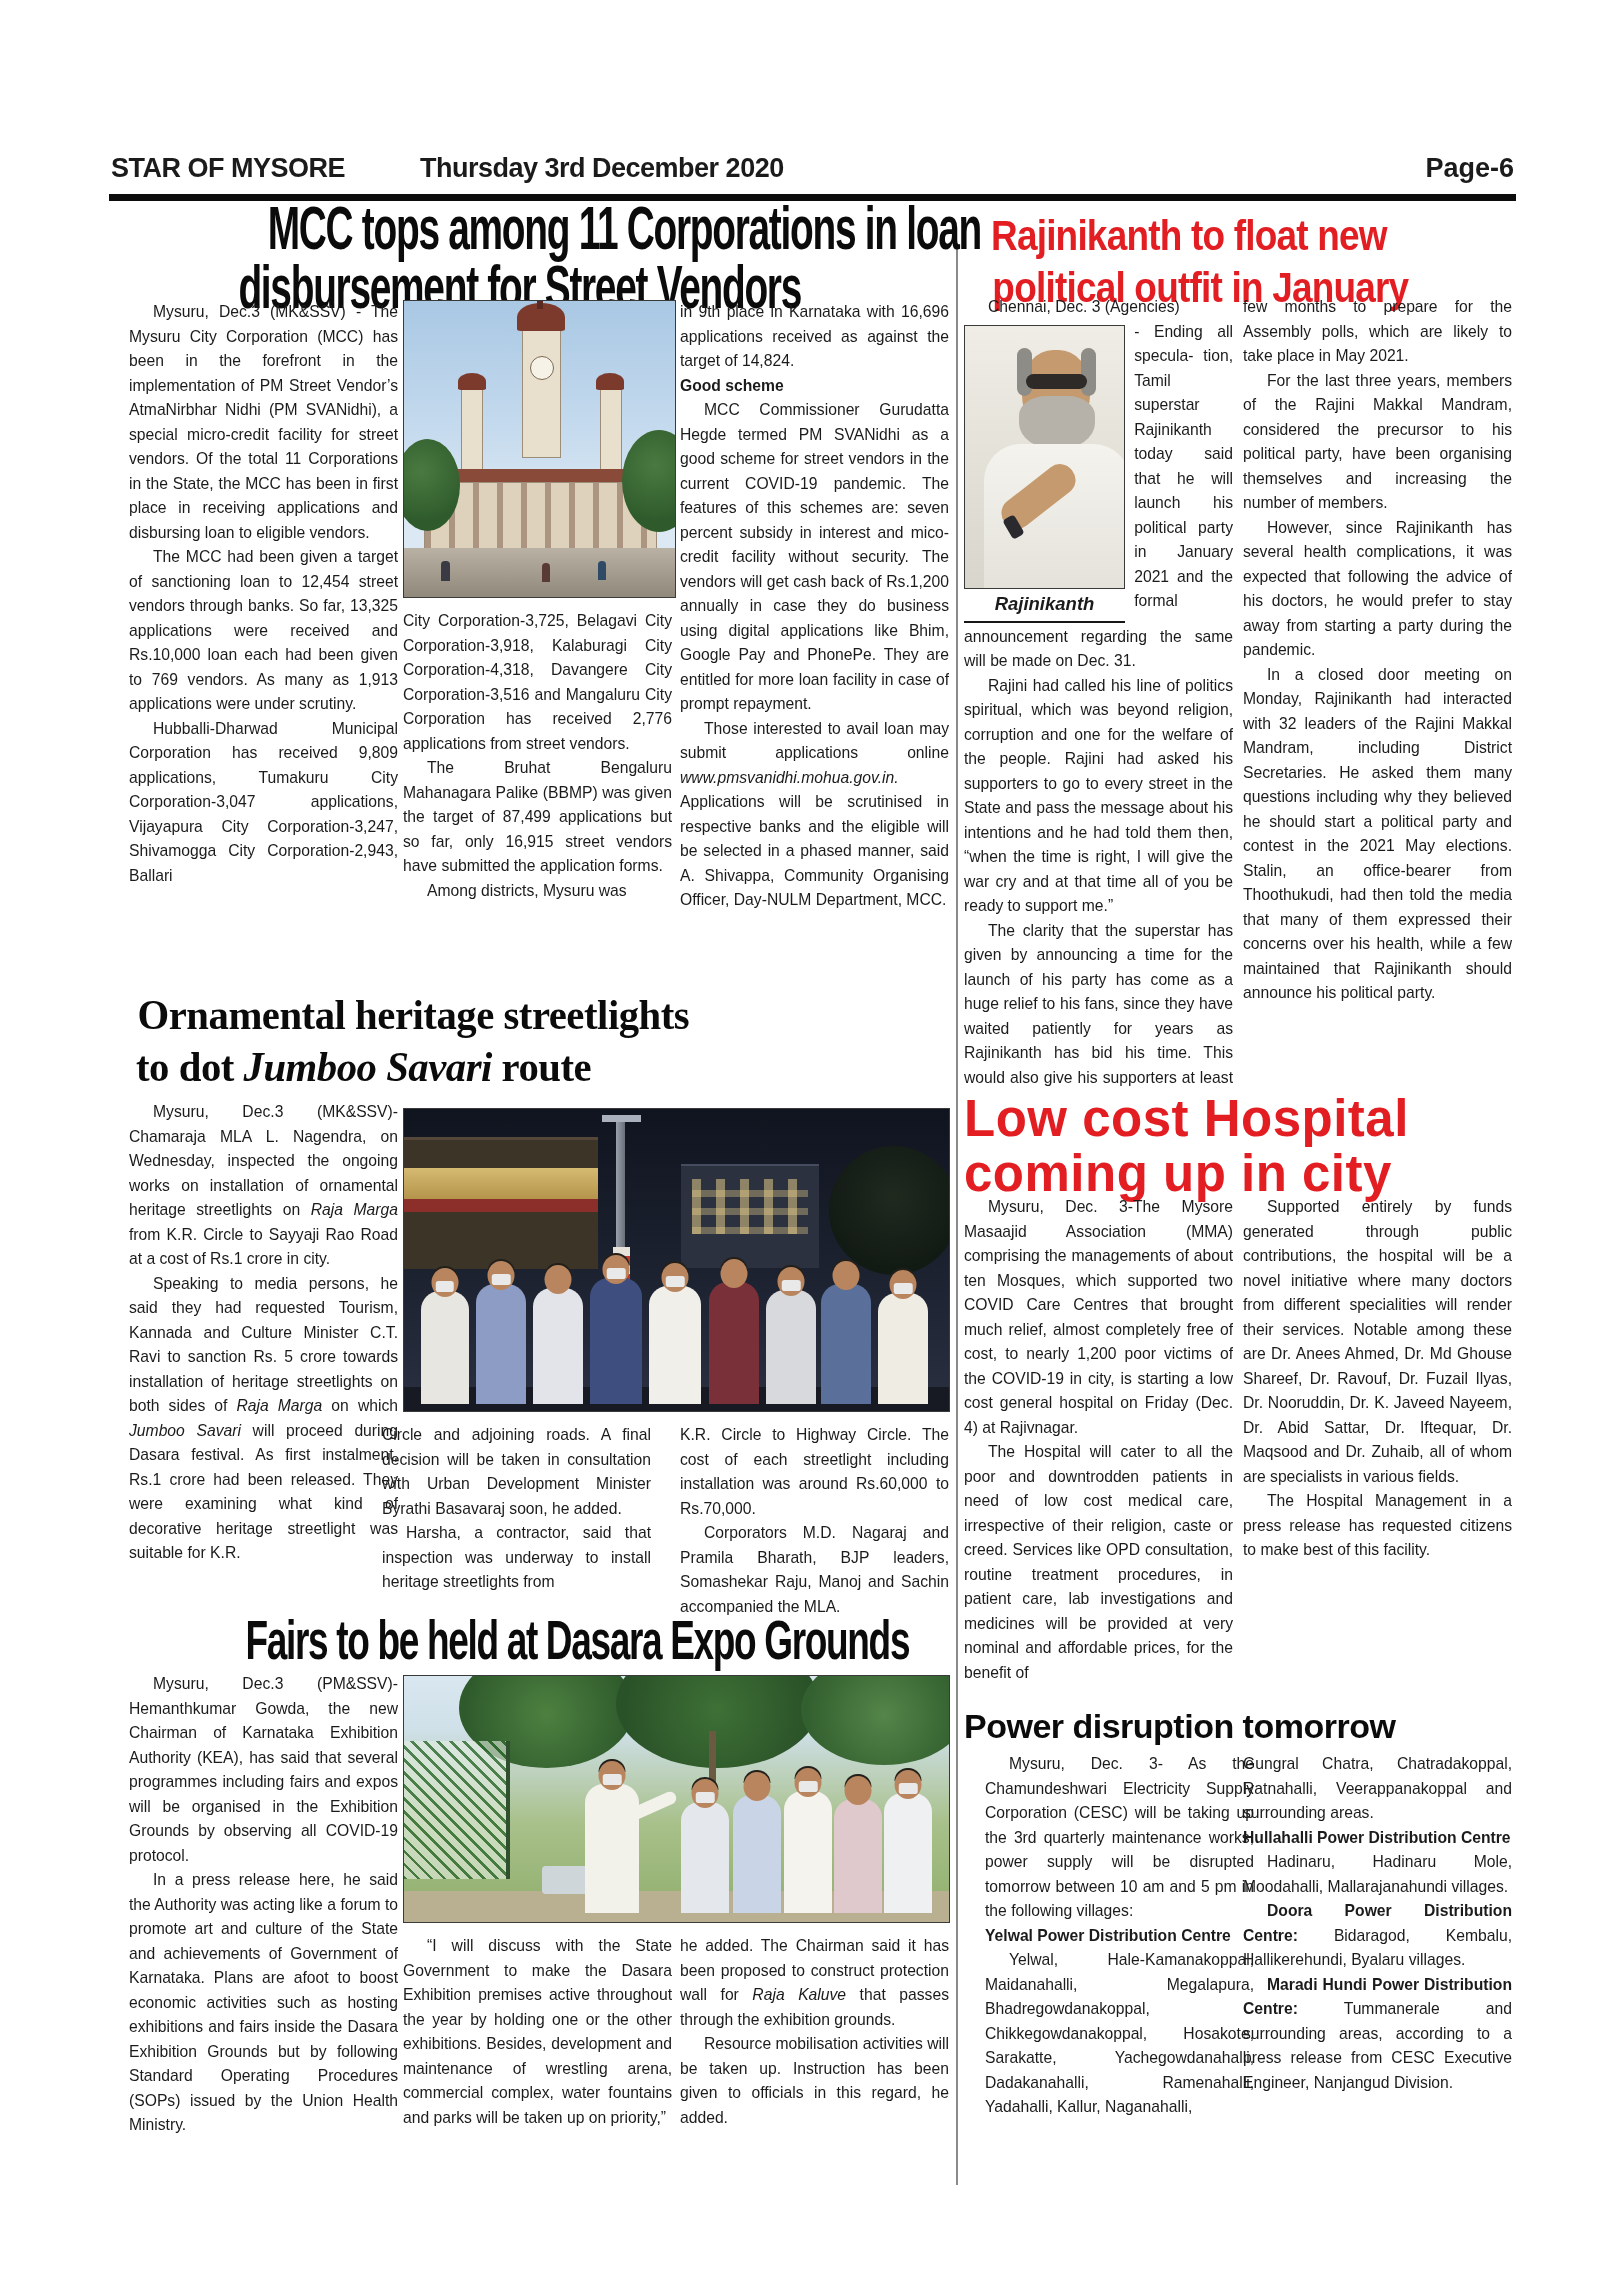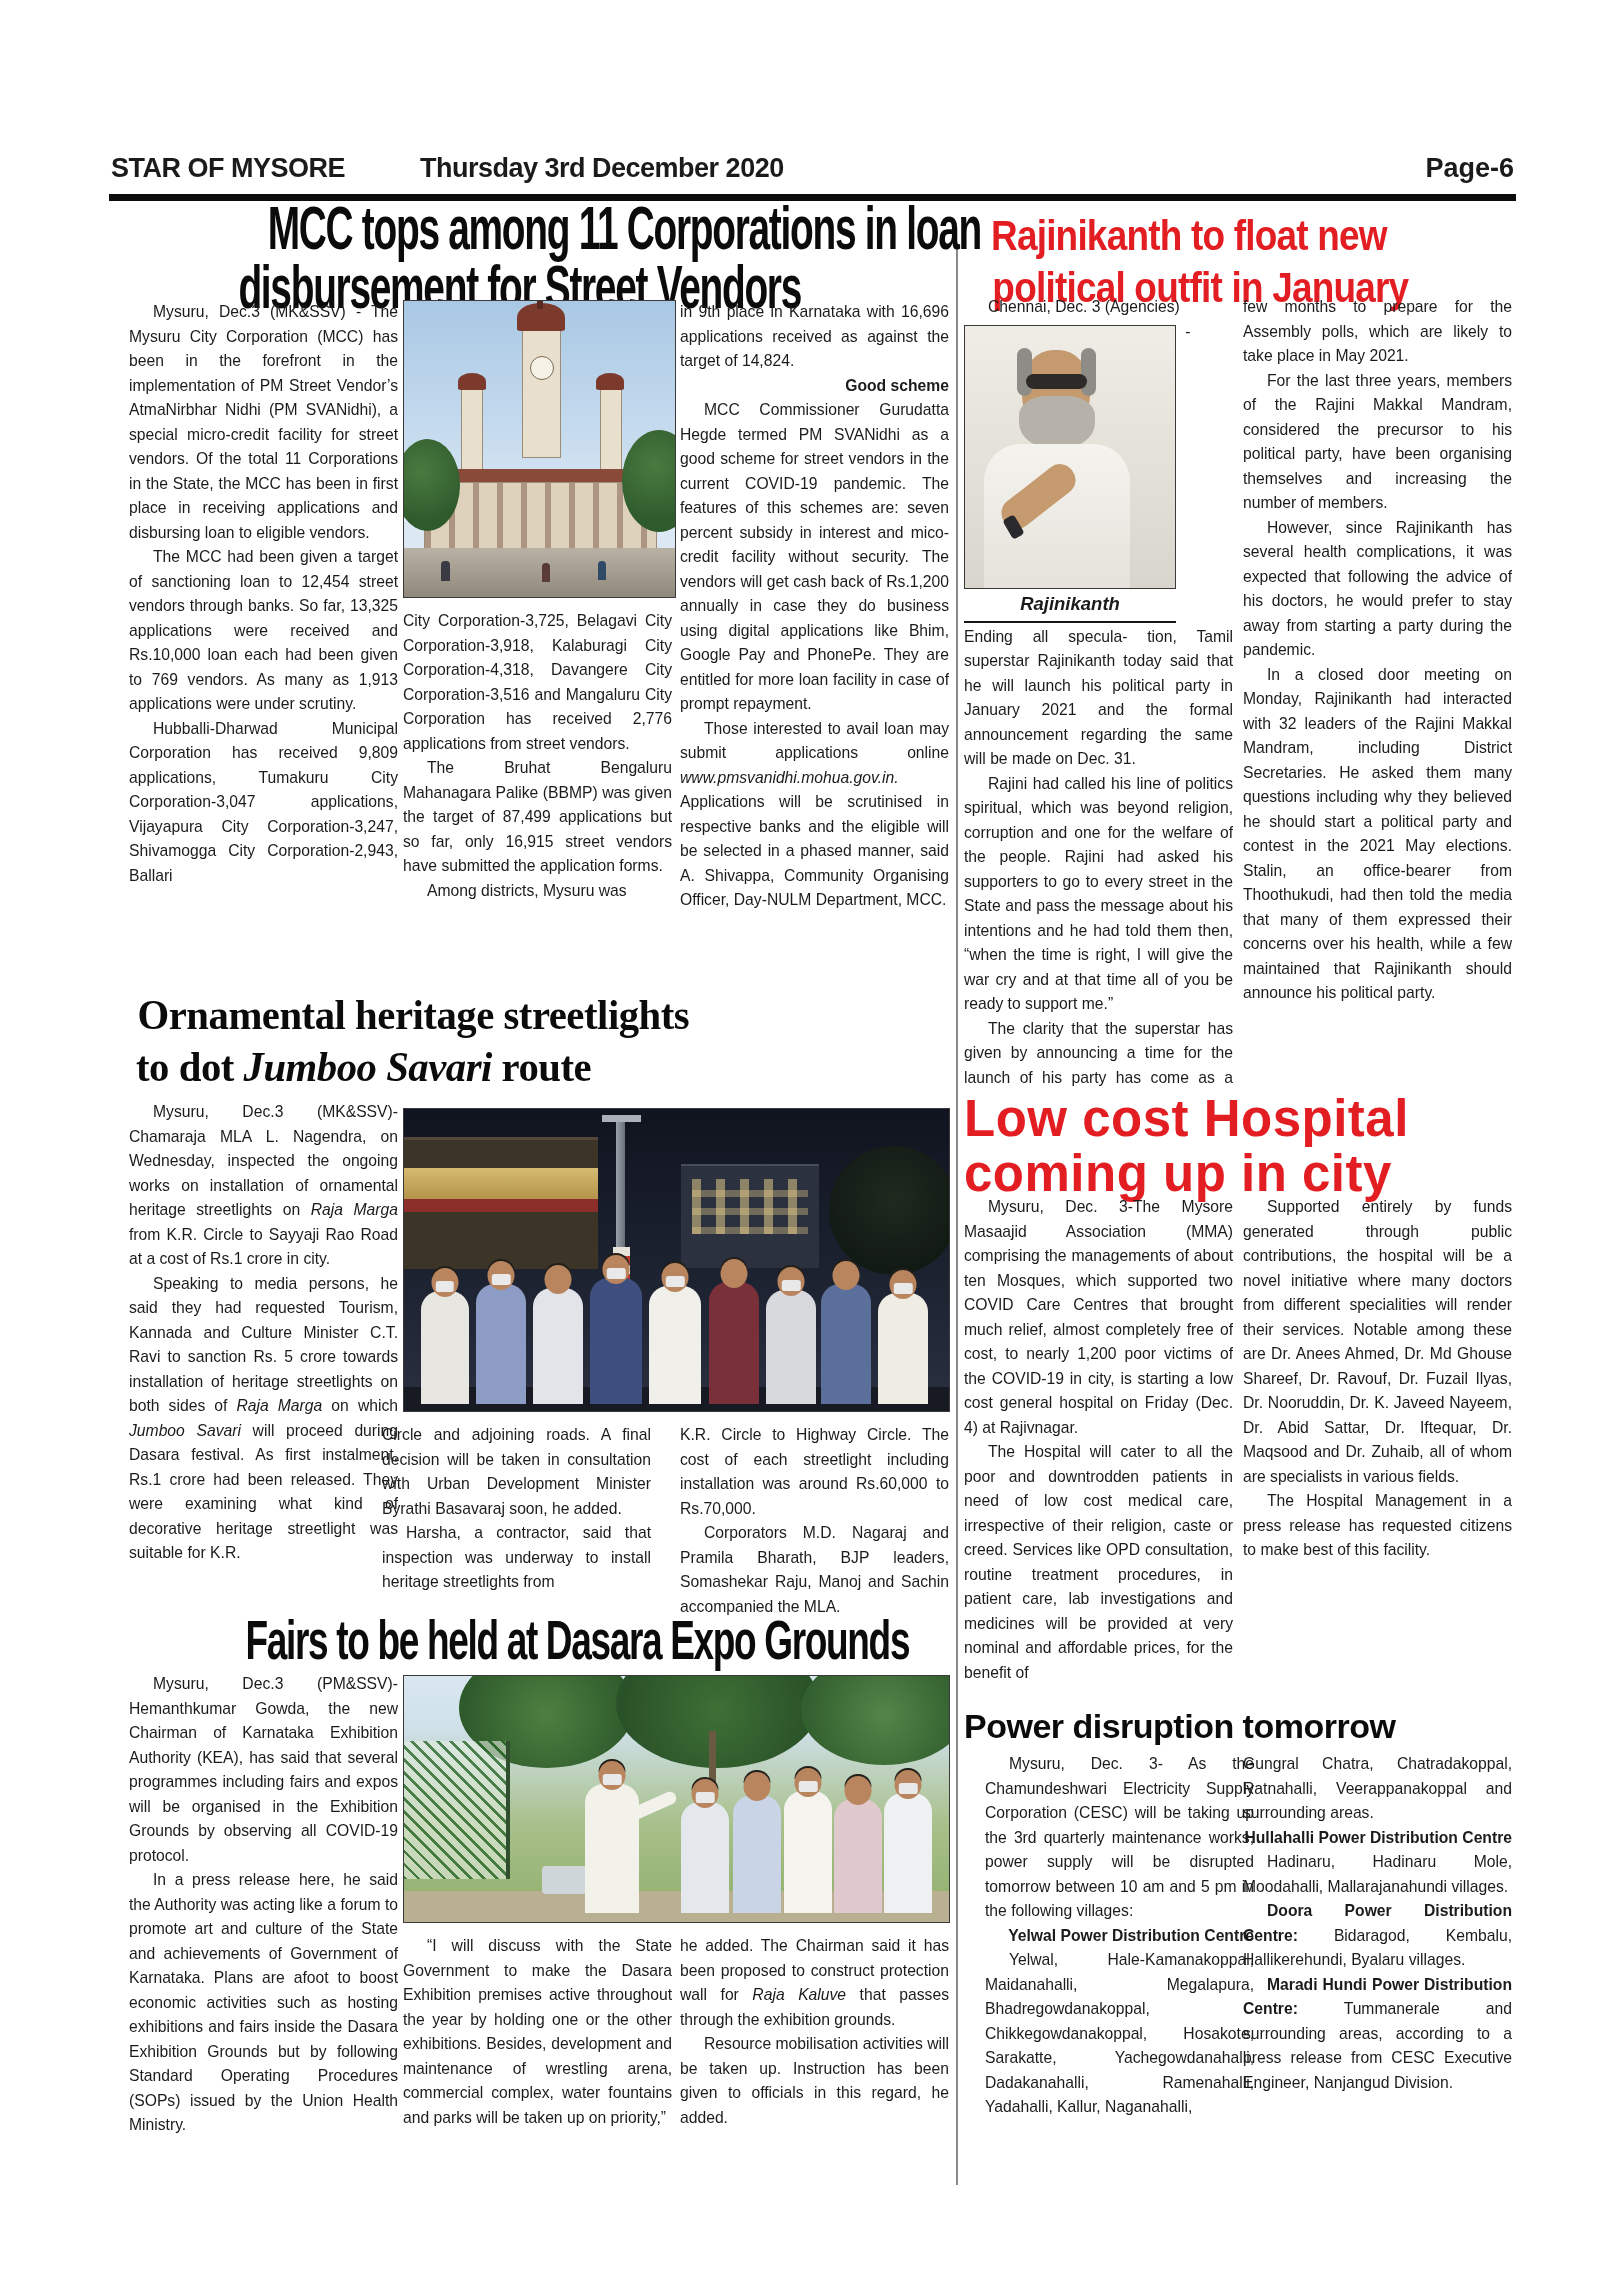--- a/index.html
+++ b/index.html
@@ -23,30 +23,30 @@
   .hl-rajini .sq{transform:scaleX(0.88);letter-spacing:-0.9px;}
   .hl-hospital{left:964px;top:1091px;width:549px;font-size:51px;line-height:55px;color:#e31e23;letter-spacing:0.5px;}
   .hl-ornamental{left:129px;top:989px;width:821px;font-size:42px;line-height:52px;letter-spacing:-0.5px;font-family:Liberation Serif, serif;}
   .hl-ornamental .sq{transform:scaleX(0.97);}
   .hl-power{left:964px;top:1707px;width:549px;font-size:34px;line-height:39px;letter-spacing:-0.5px;}
   
   .col{position:absolute;width:269px;text-align:justify;font-size:15.7px;line-height:24.5px;overflow:hidden;}
   .col p{margin:0;}
   .ind{text-indent:24px;}
   .it{font-style:italic;}
-  .subhead{font-weight:bold;text-align:right;text-indent:0;}
+  .subhead{font-weight:bold;text-align:left;text-indent:0;}
   
   .photo{position:absolute;border:0.9px solid #3a3a3a;overflow:hidden;}
   .abs{position:absolute;}
   .fig{position:absolute;border-radius:18.5px 18.5px 0 0;}
   .hd{position:absolute;top:-23px;left:50%;transform:translateX(-50%);width:27px;height:29px;border-radius:50%;background:#b9855e;}
   .hair{position:absolute;top:-25px;left:50%;transform:translateX(-50%);width:27px;height:13px;border-radius:13px 13px 0 0;background:#23201c;}
   .mask{position:absolute;top:-10px;left:50%;transform:translateX(-50%);width:18.5px;height:11px;background:#e9e9e9;border-radius:2.8px;}
   
-  .photo-float{float:left;width:212px;margin:5.5px 9.2px 1.8px 0;}
+  .photo-float{float:left;width:161px;margin:5.5px 9.2px 1.8px 0;}
   .rj-photo{position:relative;height:262px;border:0.9px solid #3a3a3a;overflow:hidden;
             background:linear-gradient(180deg,#efede6 0%,#e3e0d7 55%,#d8d5cc 100%);}
   .rj-caption{font-size:18.5px;font-weight:bold;font-style:italic;text-align:center;
               padding:2.8px 0 4.6px;border-bottom:2.8px solid #161616;}
 </style>
 </head>
 <body>
 
 <div class="page">
 

